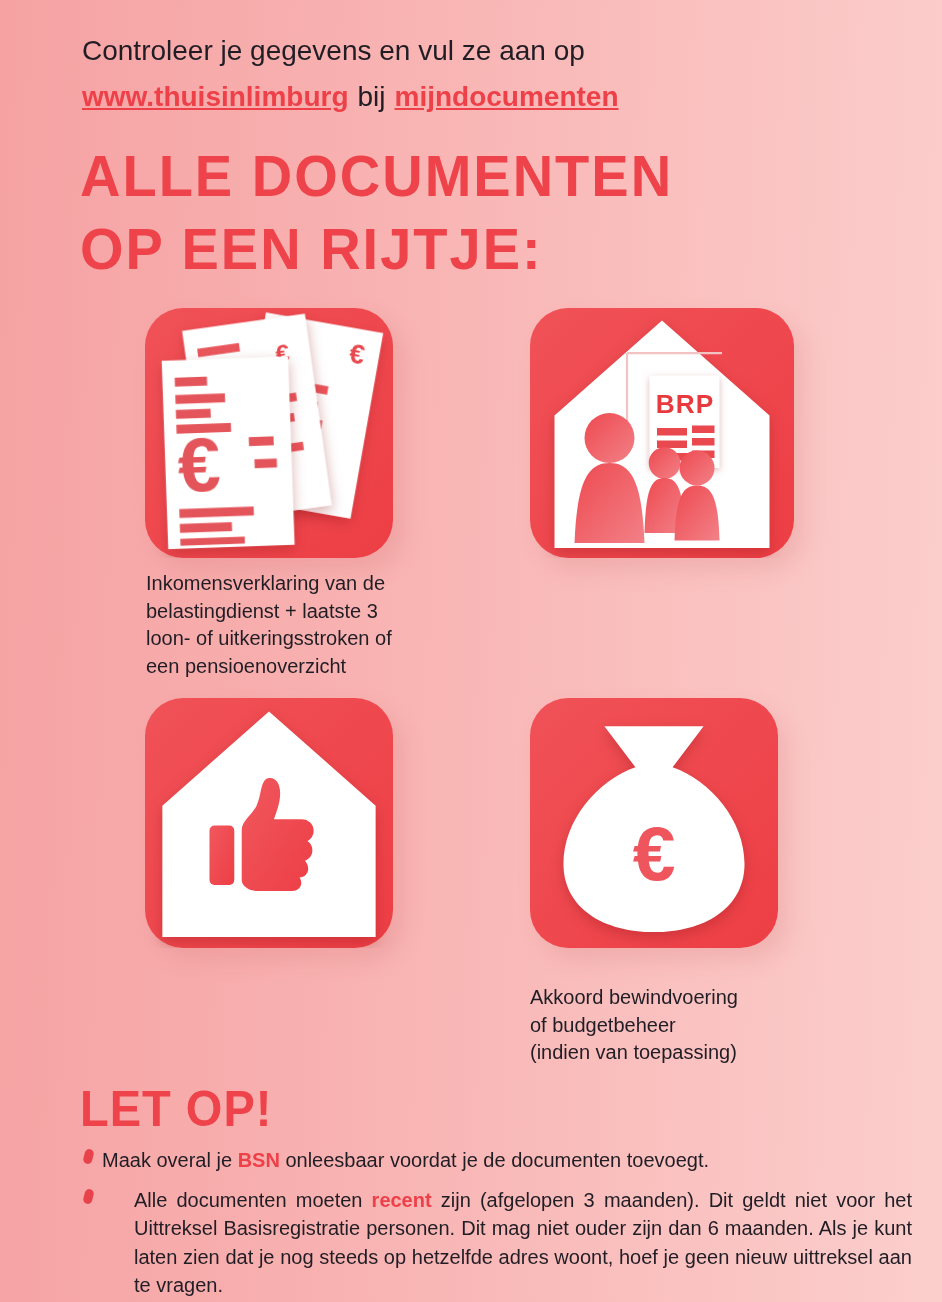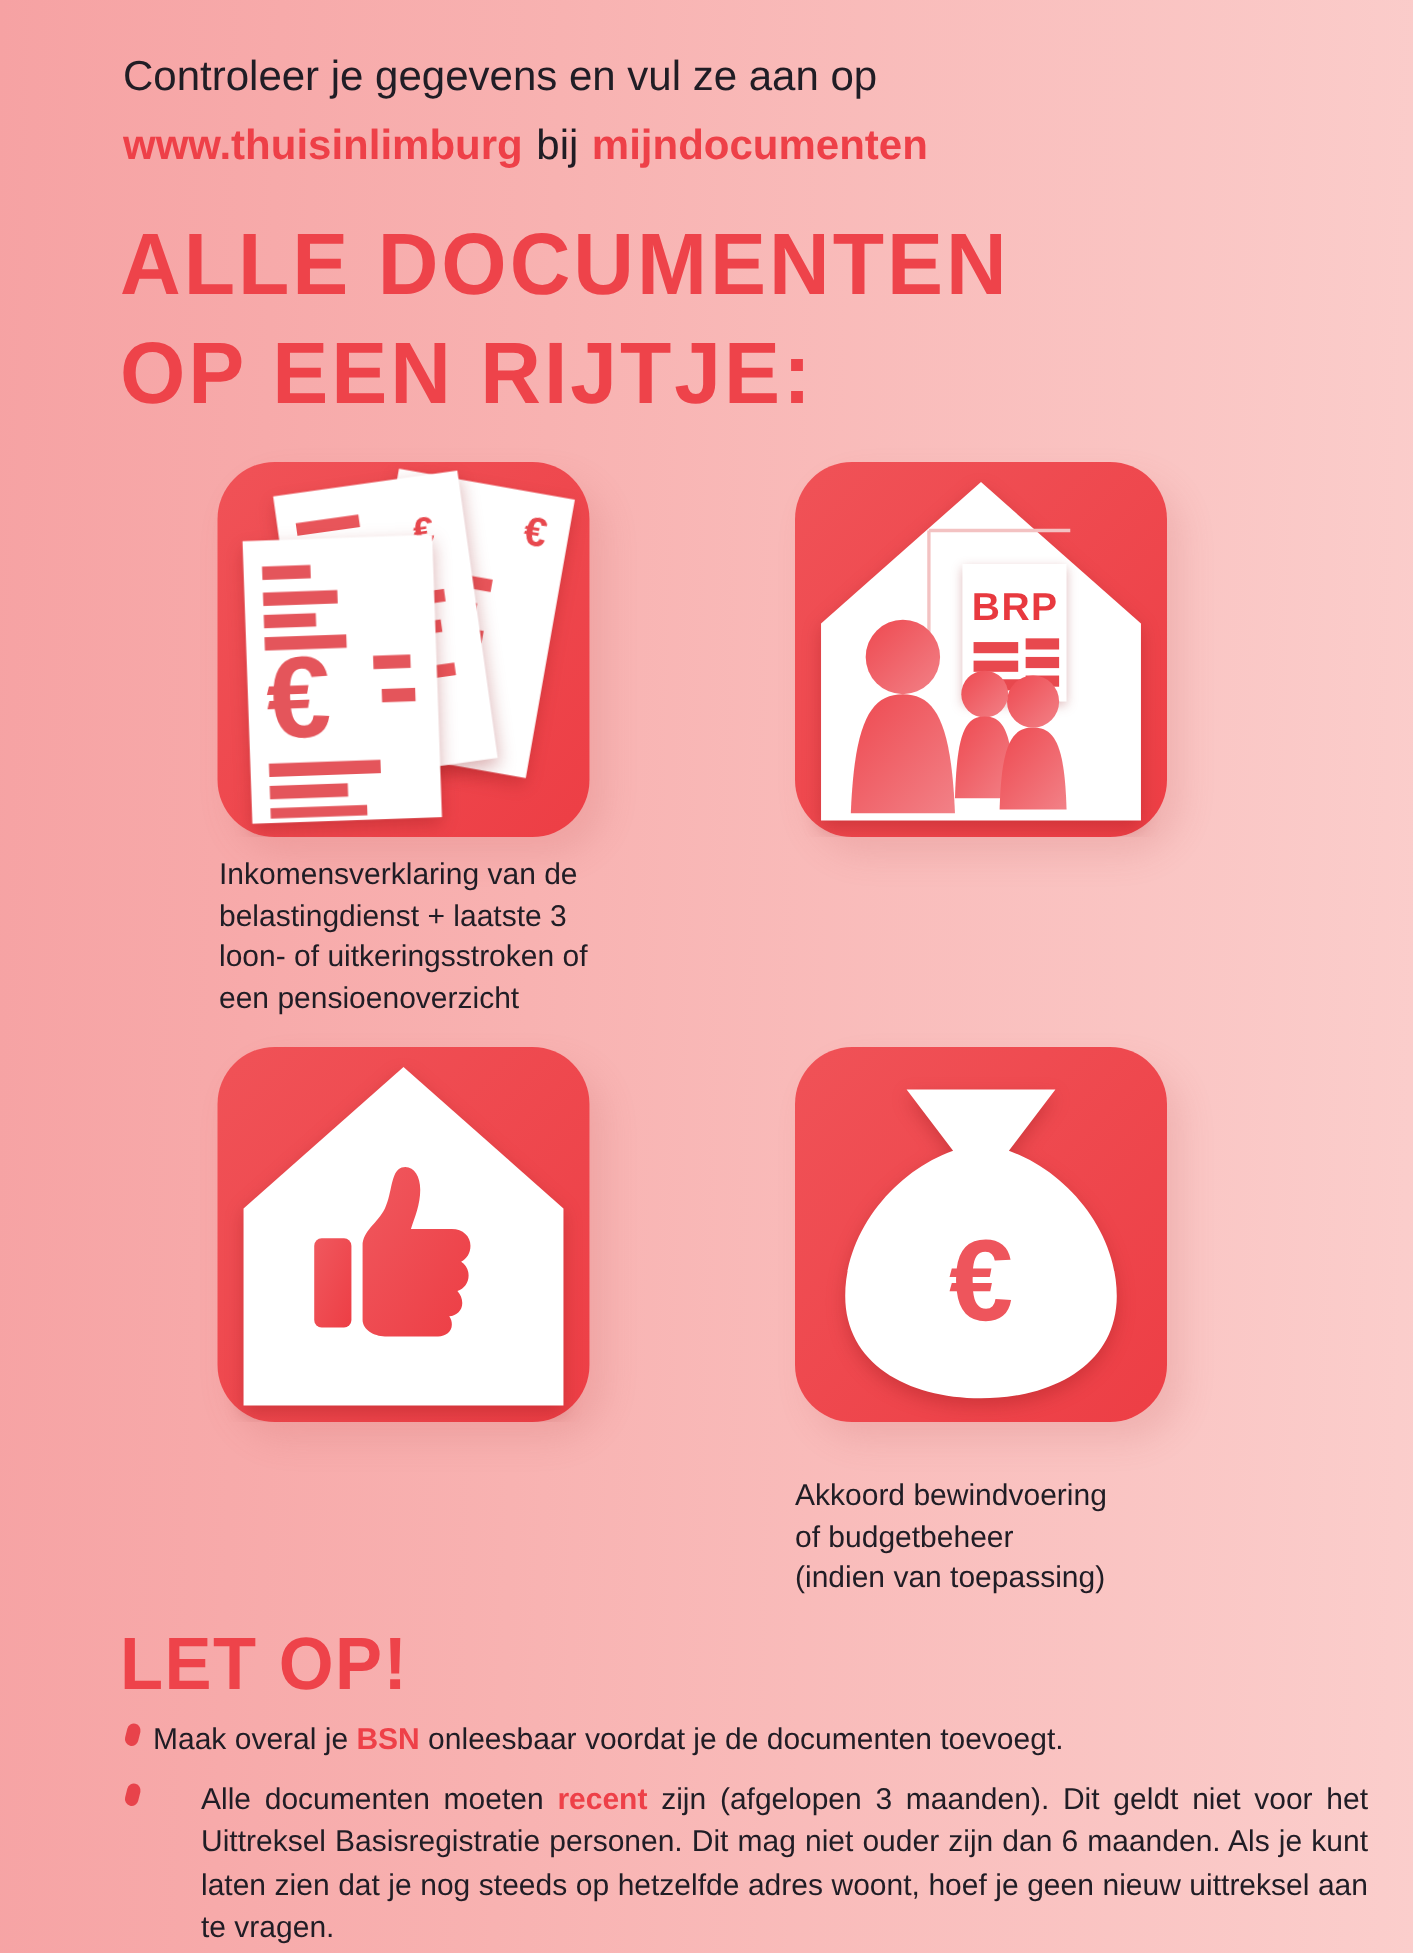--- a/index.html
+++ b/index.html
@@ -3,31 +3,31 @@
 <meta charset="utf-8">
 <style>
   html,body{margin:0;padding:0;}
   body{width:942px;height:1302px;font-family:"Liberation Sans",sans-serif;}
   .page{
     position:relative;width:942px;height:1302px;overflow:hidden;
     background:linear-gradient(92deg,#f6a2a3 0%,#f8b2b1 38%,#fbcecc 100%);
   }
   
   .intro{position:absolute;left:82px;top:28px;font-size:28px;color:#201d25;line-height:46px;}
-  .intro .red{color:#ee4048;font-weight:bold;}
+  .intro .red{color:#ee4048;font-weight:bold;text-decoration:underline;}
   .intro .connector{margin:0 9px;color:#201d25;font-weight:normal;}
   
   .big-title{position:absolute;left:80px;top:140px;font-size:56px;font-weight:bold;
     color:#ee434a;line-height:70px;letter-spacing:2px;transform:scale(1,1.04);transform-origin:top left;}
   
   .tile{position:absolute;width:248px;height:250px;border-radius:38px;
     background:linear-gradient(135deg,#f05257 0%,#ed3e45 100%);
     box-shadow:10px 12px 22px rgba(200,95,95,.18);}
   .tile svg{position:absolute;inset:0;width:100%;height:100%;}
-  #tile1{left:145px;top:308px;} #tile2{left:530px;top:308px;}
+  #tile1{left:145px;top:308px;} #tile2{left:530px;top:308px;padding-left:16px;}
   #tile3{left:145px;top:698px;} #tile4{left:530px;top:698px;}
   
   .caption{position:absolute;width:360px;font-size:20px;line-height:27.5px;color:#201d25;white-space:pre-line;}
   #cap1{left:146px;top:570px;} #cap2{left:530px;top:570px;}
   #cap3{left:146px;top:984px;} #cap4{left:530px;top:984px;}
   
   .warn-heading{position:absolute;left:80px;top:1080px;font-size:47px;font-weight:bold;
     color:#ee434a;letter-spacing:1px;transform:scale(1,1.05);transform-origin:top left;}
   .bullets{position:absolute;left:84px;top:1146px;width:828px;}
   .bullet{display:flex;align-items:flex-start;margin-bottom:11px;}

